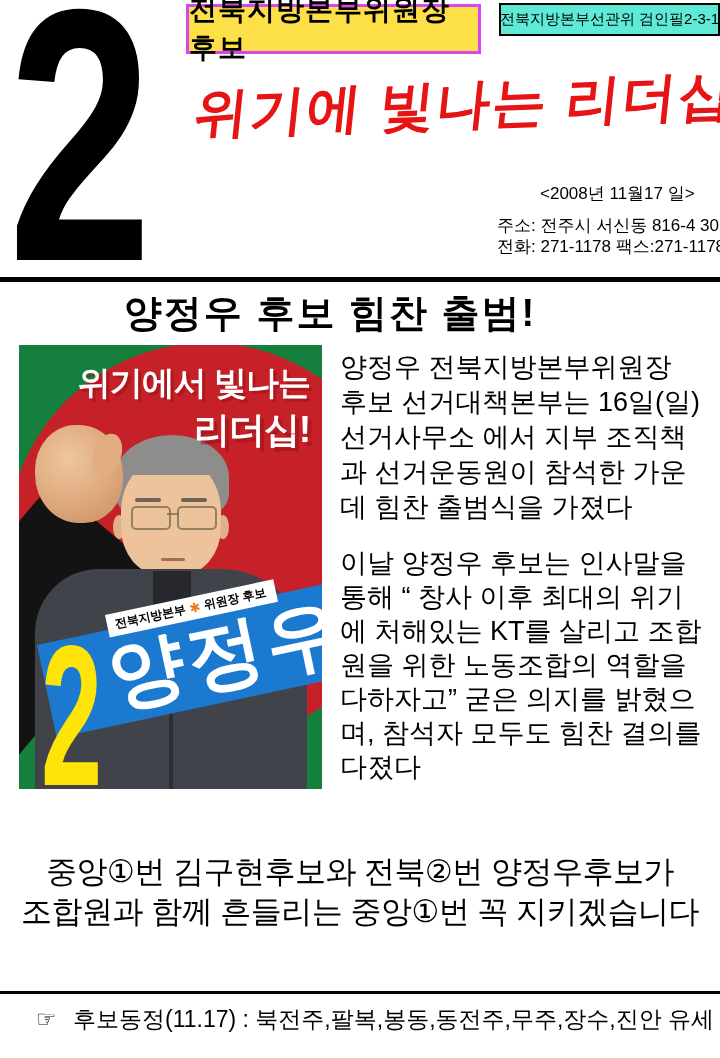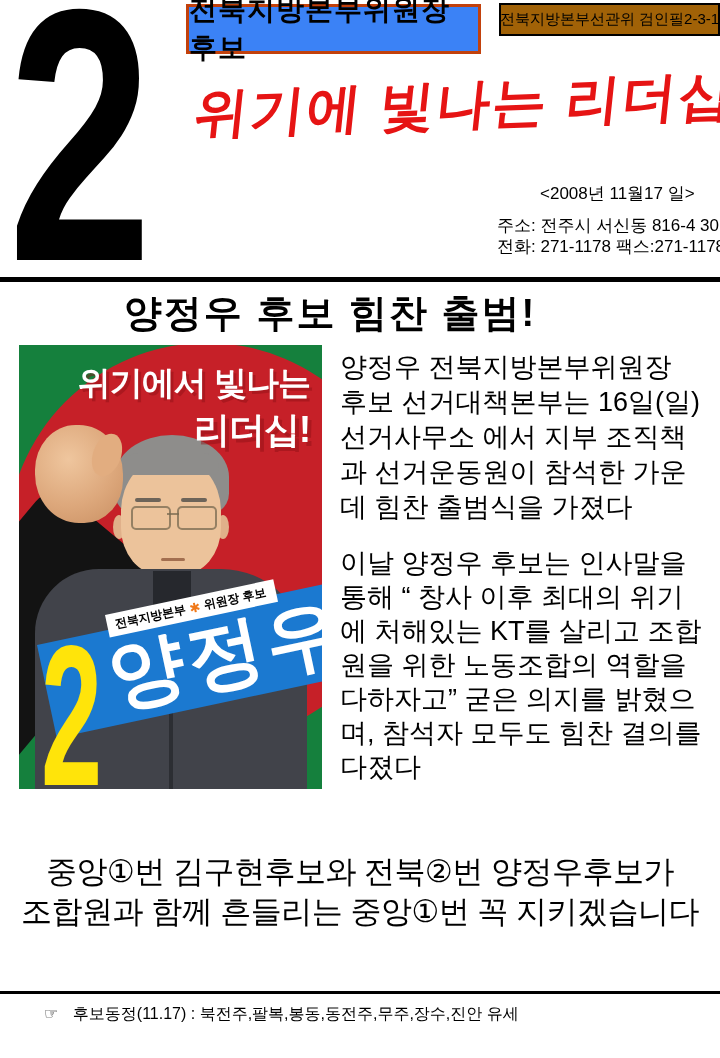--- a/index.html
+++ b/index.html
@@ -7,27 +7,27 @@
     position:relative; width:720px; height:1058px; background:#fff; overflow:hidden;
     font-family:"Liberation Sans","DejaVu Sans",sans-serif; color:#000;
   }
   
   .big2 {
     position:absolute; left:8px; top:5px; font-size:360px; line-height:260px;
     font-weight:800; transform:scaleX(0.72); transform-origin:left top; color:#000;
   }
   .title-box {
     position:absolute; left:186px; top:4px; width:289px; height:44px;
-    border:3px solid #c2410c; display:flex; align-items:center; justify-content:center;
-    font-size:28px; font-weight:800; letter-spacing:1px; background:#3b82f6;
+    border:3px solid #d946ef; display:flex; align-items:center; justify-content:center;
+    font-size:28px; font-weight:800; letter-spacing:1px; background:#fde047;
   }
   .stamp-box {
     position:absolute; left:499px; top:3px; width:217px; height:29px;
     border:2px solid #000; display:flex; align-items:center; justify-content:center;
-    font-size:15px; background:#a16207; white-space:nowrap;
+    font-size:15px; background:#5eead4; white-space:nowrap;
   }
   .red-slogan {
     position:absolute; left:198px; top:78px; font-size:54px; font-weight:800;
     color:#e61414; transform:skewX(-8deg) rotate(-2deg); transform-origin:left top;
     white-space:nowrap; letter-spacing:2px;
   }
   .name {
     position:absolute; left:188px; top:158px; font-size:96px; font-weight:800;
     letter-spacing:14px; white-space:nowrap; line-height:110px;
   }
@@ -81,21 +81,21 @@
   .body-text { position:absolute; left:340px; top:350px; font-size:27px; color:#000; }
   .body-text .line { white-space:nowrap; line-height:35px; }
   .p2 { margin-top:21px; }
   .p2 .line { line-height:34px; }
 
   
   .slogan { position:absolute; left:0; top:852px; width:720px; text-align:center;
     font-weight:400; font-size:31px; line-height:40px; letter-spacing:-0.5px; }
   .slogan div { white-space:nowrap; }
   .hr2 { position:absolute; left:0; top:991px; width:720px; height:3px; background:#000; }
-  .footer { position:absolute; left:44px; top:1004px; font-size:16px; white-space:nowrap; }
+  .footer { position:absolute; left:36px; top:1004px; font-size:23px; white-space:nowrap; }
   .footer .hand { margin-right:10px; }
 </style>
 </head>
 <body>
 
 <div id="page">
 
   <div class="big2">2</div>
   <div class="title-box">
     <span>전북지방본부위원장 후보</span>

